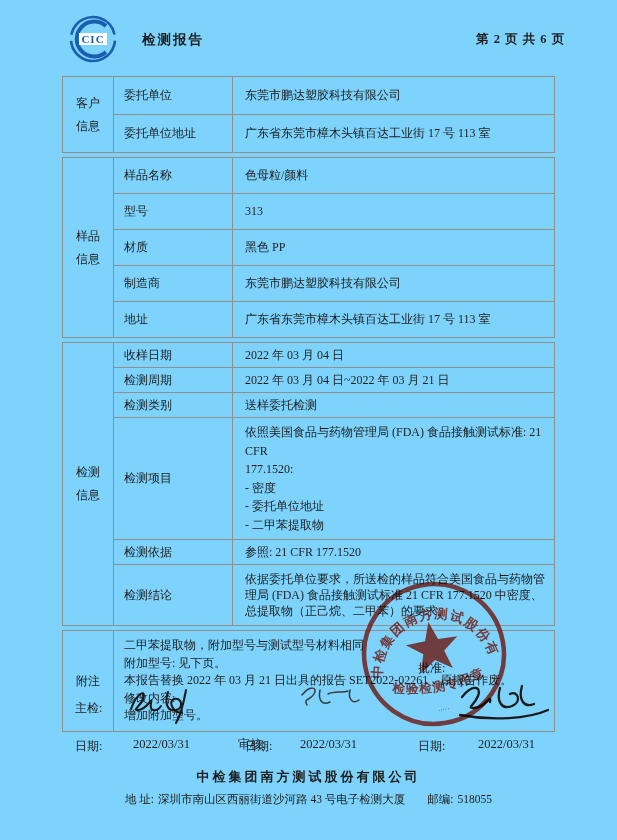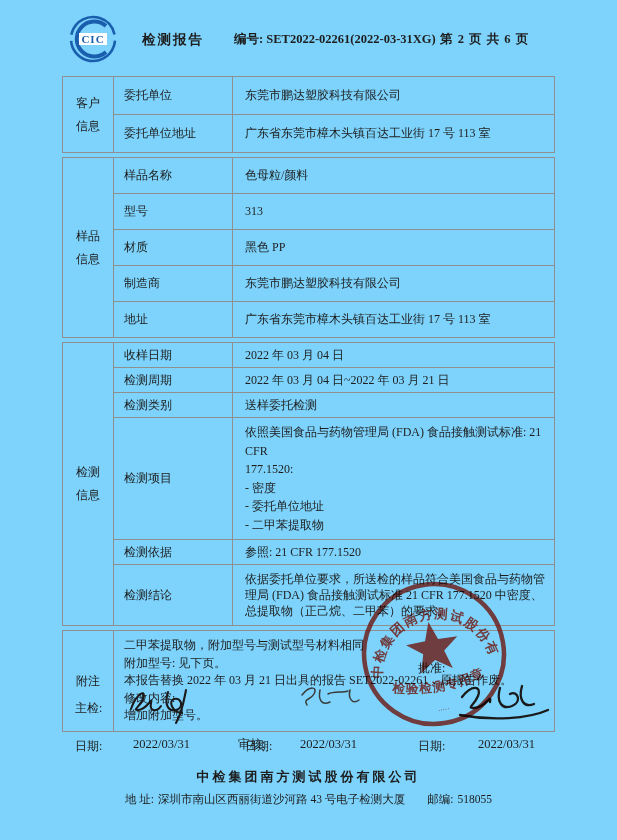--- a/index.html
+++ b/index.html
@@ -1,21 +1,21 @@
 <!DOCTYPE html>
 <html><head>
 <meta charset="utf-8">
 <style>
   html,body{margin:0;padding:0;background:#f2f2f2;}
   .page{position:relative;width:617px;height:840px;background:#7dd3fc;overflow:hidden;
         font-family:"Liberation Serif","DejaVu Serif",serif;color:#1d1d1d;}
   
   .hdr-title{position:absolute;left:142px;top:31px;font-size:13.5px;font-weight:bold;letter-spacing:2px;}
   .hdr-no{position:absolute;left:234px;top:31px;font-size:12.5px;font-weight:bold;}
-  .hdr-page{position:absolute;left:440px;top:31px;font-size:12.5px;font-weight:bold;letter-spacing:1px;}
+  .hdr-page{position:absolute;left:476px;top:31px;font-size:12.5px;font-weight:bold;letter-spacing:1px;}
   .logo{position:absolute;left:63px;top:13px;}
   
   .stack{position:absolute;left:62px;top:76px;width:495px;}
   table.tbl{border-collapse:collapse;width:493px;table-layout:fixed;margin:0 0 4px 0;}
   table.tbl td{border:1px solid #8f8f8f;font-size:12px;vertical-align:middle;word-break:break-all;}
   td.sec{width:42px;text-align:center;line-height:1.9;padding:2px 4px;}
   td.lab{width:104px;padding:3px 4px 3px 10px;}
   td.val{padding:3px 8px 3px 12px;}
   #t-customer td{height:31px;}
   #t-sample td{height:29px;}
@@ -47,21 +47,20 @@
 
 <div class="page">
 
   <svg class="logo" width="62" height="52" viewBox="0 0 62 52">
     <circle cx="30" cy="26" r="22" fill="none" stroke="#1a5fae" stroke-width="2.6" stroke-dasharray="60 6" transform="rotate(18 30 26)"></circle>
     <path d="M43,13 A17.5,17.5 0 1 0 43,39" fill="none" stroke="#1a5fae" stroke-width="4"></path>
     <rect x="16" y="20" width="28" height="12" fill="#ffffff"></rect>
     <text x="30" y="30" text-anchor="middle" font-size="11" font-weight="bold" font-family="Liberation Serif, serif" fill="#1a5fae" letter-spacing="1">CIC</text>
   </svg>
   <div class="hdr-title">检测报告</div>
-  <div class="hdr-no"><span>编号: </span><span>SET2022-02261(2022-03-31XG)</span></div>
   <div class="hdr-page">第 2 页 共 6 页</div>
 
   <div class="stack">
 
     <table class="tbl" id="t-customer">
       <tbody>
         <tr>
           <td class="sec" rowspan="2">
             <div>客户</div>
             <div>信息</div>

